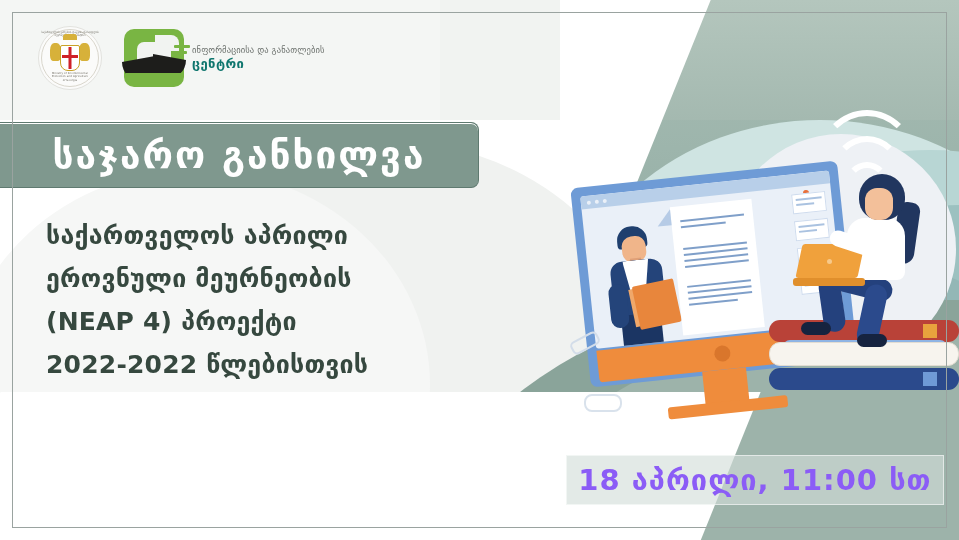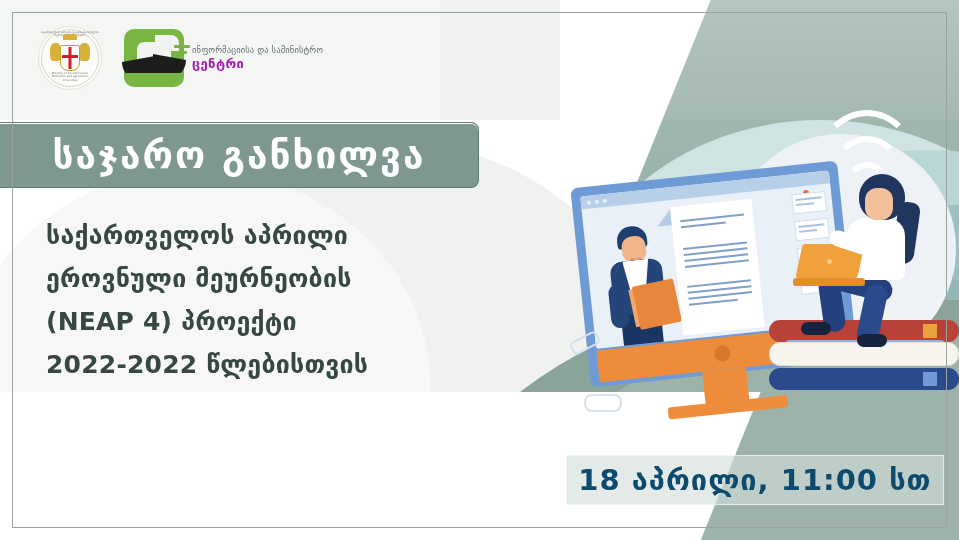--- a/index.html
+++ b/index.html
@@ -152,21 +152,21 @@
     position:absolute;left:2px;top:44px;width:56px;height:12px;background:#79b543;border-radius:0 0 10px 10px;
   }
   .gov-mark .bars{position:absolute;right:-6px;top:16px;width:16px;}
   .gov-mark .bars i{display:block;height:3px;background:#79b543;margin-bottom:3px;border-radius:1px;}
   .gov-mark .bars i:nth-child(2){width:80%;}
   .gov-mark .bars i:nth-child(3){width:60%;}
 
   .gov-text{line-height:1.18;}
   .gov-text .l1{font-size:15px;font-weight:bold;color:#565b57;letter-spacing:.2px;}
   .gov-text .l2{font-size:8.6px;color:#6a6f6b;letter-spacing:.1px;margin-top:1px;}
-  .gov-text .l3{font-size:13px;font-weight:bold;color:#a21caf;letter-spacing:.4px;margin-top:1px;}
+  .gov-text .l3{font-size:13px;font-weight:bold;color:#0f766e;letter-spacing:.4px;margin-top:1px;}
 
   
   .title-banner{
     position:absolute;left:0;top:122px;width:478px;height:64px;
     background:#7f988e;
     border:1.5px solid #5f7a70;
     border-left:none;
     border-radius:0 8px 8px 0;
     display:flex;align-items:center;justify-content:center;
     box-shadow:0 1px 0 #ffffff inset;
@@ -186,21 +186,21 @@
   .body-text div{white-space:nowrap;}
 
   
   .date-chip{
     position:absolute;left:566px;top:455px;width:376px;height:48px;
     background:rgba(210,221,216,0.62);
     border:1px solid rgba(255,255,255,0.55);
     display:flex;align-items:center;justify-content:center;
   }
   .date-chip .txt{
-    color:#0c4a6e;font-size:29px;font-weight:bold;letter-spacing:1px;white-space:nowrap;
+    color:#8b5cf6;font-size:29px;font-weight:bold;letter-spacing:1px;white-space:nowrap;
   }
 
   
   .illus{position:absolute;left:576px;top:140px;width:383px;height:260px;}
 
   .wifi{position:absolute;right:46px;top:8px;width:92px;height:58px;}
   .wifi .a{position:absolute;left:50%;bottom:0;border:6px solid #ffffff;border-color:#ffffff transparent transparent transparent;border-radius:50%;transform:translateX(-50%);}
   .wifi .a1{width:84px;height:84px;}
   .wifi .a2{width:58px;height:58px;}
   .wifi .a3{width:32px;height:32px;}
@@ -451,21 +451,21 @@
         <div class="bars">
             <i></i>
             <i></i>
             <i></i>
           </div>
         <div class="book-l"></div>
         <div class="book-r"></div>
         <div class="book-base"></div>
       </div>
       <div class="gov-text">
-        <div class="l2">ინფორმაციისა და სამინისტრო</div>
+        <div class="l2">ინფორმაციისა და განათლების</div>
         <div class="l3">ცენტრი</div>
       </div>
     </div>
 
   </div>
 
   <div class="title-banner">
     <div class="txt">საჯარო განხილვა</div>
   </div>
 

